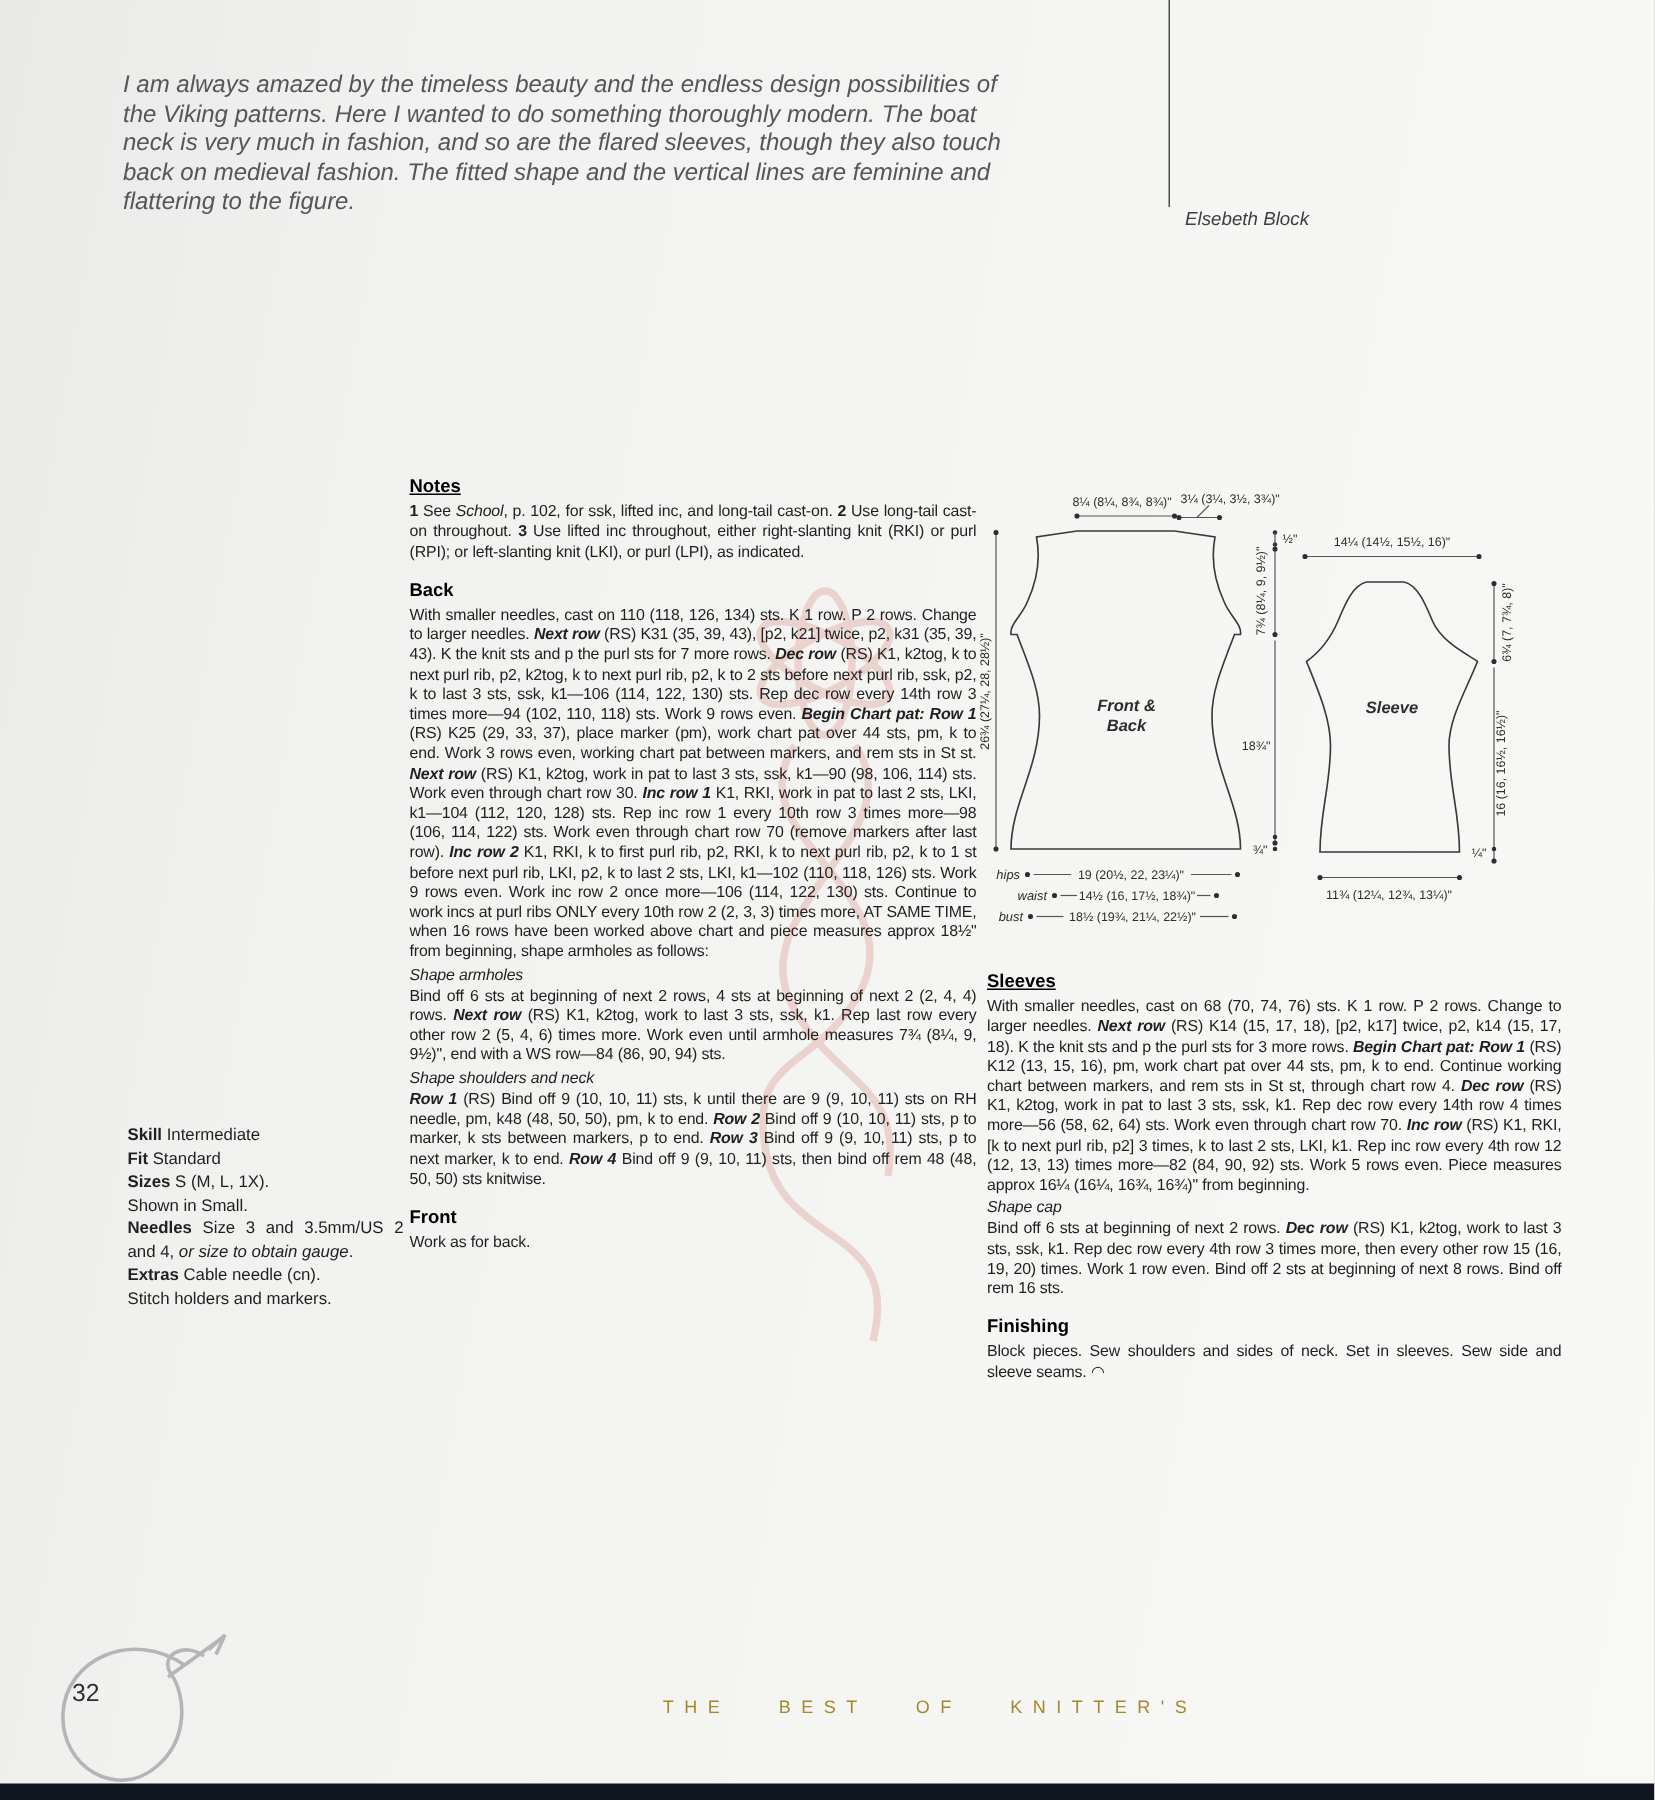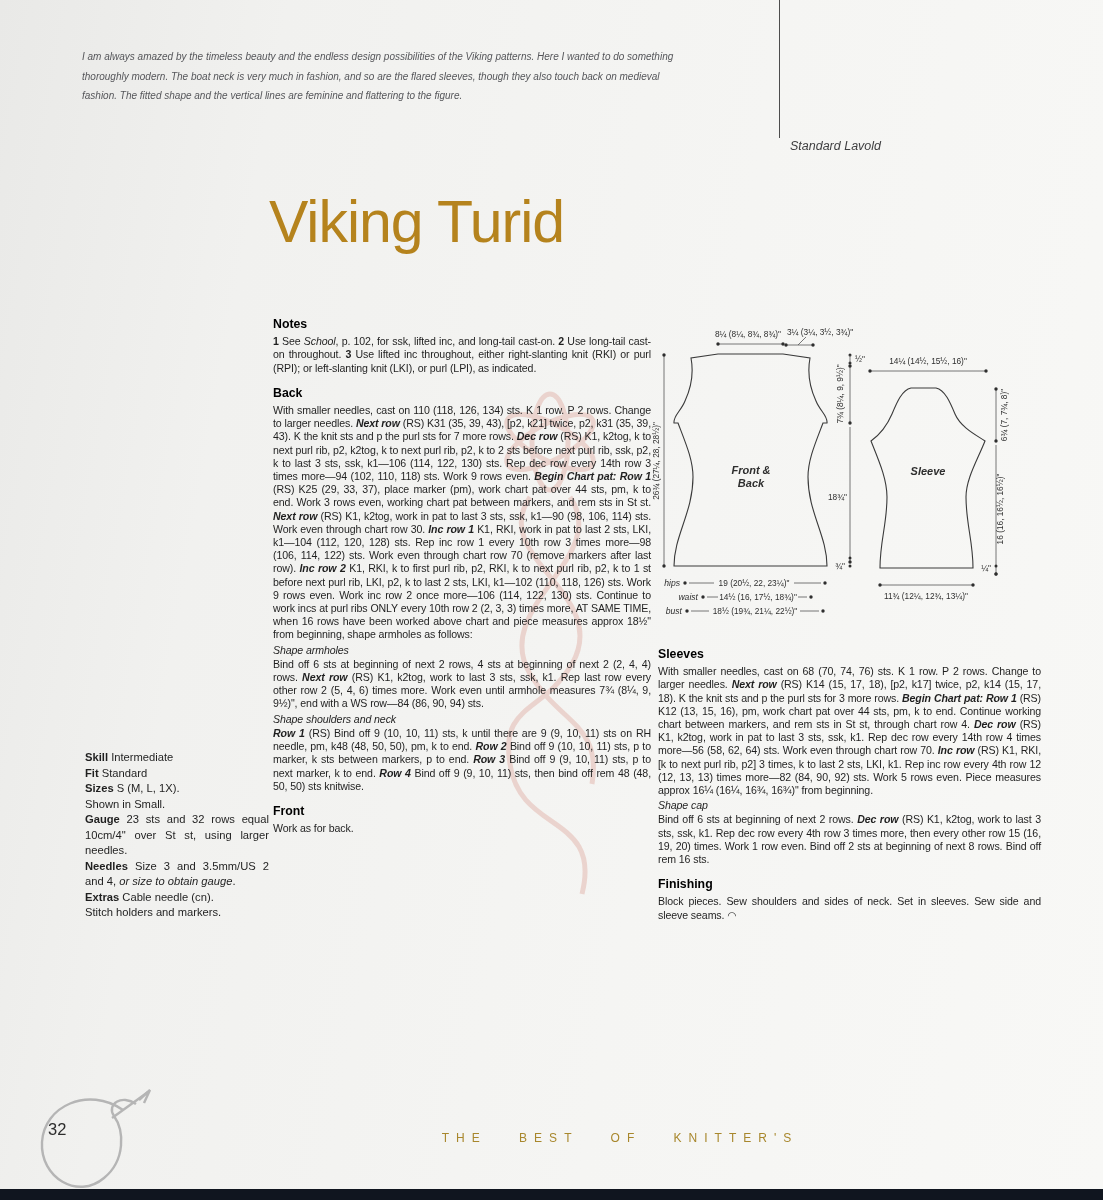--- a/index.html
+++ b/index.html
@@ -4,36 +4,36 @@
 <style>
   html,body{margin:0;padding:0;background:#d8d8d6;}
   .page{
     position:relative;width:1103px;height:1200px;margin:0 auto;overflow:hidden;
     background:linear-gradient(100deg,#e9e9e7 0%,#f1f1ef 22%,#f5f5f3 60%,#f8f8f6 100%);
     font-family:"Liberation Sans",sans-serif;color:#1f1f1f;
   }
   .top-rule{position:absolute;left:779px;top:0;width:1px;height:138px;background:#4d4d4d;}
   .byline{position:absolute;left:790px;top:139px;font-size:12.5px;font-style:italic;color:#3f3f41;}
   .intro{position:absolute;left:82px;top:47px;width:592px;margin:0;
-    font-size:10px;line-height:19.6px;font-style:italic;color:#55565a;}
+    font-size:16px;line-height:19.6px;font-style:italic;color:#55565a;}
   .title{position:absolute;left:269px;top:188px;margin:0;font-weight:400;
     font-size:59px;letter-spacing:-1px;color:#b5831d;}
   
   .watermark{position:absolute;left:430px;top:372px;z-index:0;opacity:.38;}
   
   .sidebar{position:absolute;left:85px;top:750px;width:184px;z-index:2;
     font-size:11.2px;line-height:15.5px;text-align:justify;}
   .sidebar p{margin:0;}
   
   .col{position:absolute;z-index:2;font-size:10.6px;line-height:13.2px;
     letter-spacing:-0.1px;text-align:justify;}
   .col1{left:273px;top:318px;width:378px;}
   .col2{left:658px;top:648px;width:383px;}
   .col h3{font-size:12.3px;margin:12px 0 4px 0;color:#000;letter-spacing:0;}
-  .col h3:first-child{margin-top:0;}
+  .col h3:first-child{margin-top:0;text-decoration:underline;}
   .col p{margin:0 0 1px 0;}
   .subhead{font-style:italic;margin:2px 0 1px 0 !important;}
   .seg-b{font-weight:bold;}
   .seg-i{font-style:italic;}
   .seg-bi{font-weight:bold;font-style:italic;}
   
   .schem{position:absolute;z-index:1;}
   .schem-fb{left:648px;top:324px;}
   .schem-sleeve{left:866px;top:342px;}
   .schem text{font-family:"Liberation Sans",sans-serif;font-size:8.3px;fill:#2e2e2e;}
@@ -49,42 +49,40 @@
   .magazine-title{position:absolute;left:340px;top:1131px;width:560px;text-align:center;
     font-size:12px;color:#a8872c;letter-spacing:7px;word-spacing:22px;}
   .bottom-bar{position:absolute;left:0;bottom:0;width:1103px;height:11px;background:#10151f;}
 </style>
 </head>
 <body>
 
 <div class="page">
 
   <div class="top-rule"></div>
-  <div class="byline">Standard Lavold</div>
+  <div class="byline">Elsebeth Block</div>
 
   <p class="intro">I am always amazed by the timeless beauty and the endless design possibilities of the Viking patterns.  Here I wanted to do something thoroughly modern. The boat neck is very much in fashion, and so are the flared sleeves, though they also touch back on medieval fashion. The fitted shape and the vertical lines are feminine and flattering to the figure.</p>
 
-  <h1 class="title">Viking Turid</h1>
 
   <svg class="watermark" width="240" height="540" viewBox="0 0 240 540">
     <g stroke="#dca094" stroke-width="5" fill="none">
       <ellipse cx="120" cy="70" rx="18" ry="48"></ellipse>
       <ellipse cx="120" cy="70" rx="18" ry="48" transform="rotate(62 120 70)"></ellipse>
       <ellipse cx="120" cy="70" rx="18" ry="48" transform="rotate(-62 120 70)"></ellipse>
       <path d="M100,125 C58,185 182,222 142,292 C112,342 70,332 80,392 C90,462 172,442 152,522"></path>
       <path d="M140,125 C182,185 60,235 100,302 C130,352 172,352 162,412"></path>
     </g>
   </svg>
 
   <aside class="sidebar">
     <p><span class="seg-b">Skill </span><span>Intermediate</span></p>
     <p><span class="seg-b">Fit </span><span>Standard</span></p>
     <p><span class="seg-b">Sizes </span><span>S (M, L, 1X).</span></p>
     <p><span>Shown in Small.</span></p>
-    <p><span class="seg-b">Gauge </span><span>23 sts and 32 rows equal 10cm/4" over St st, using larger needles.</span></p>
     <p><span class="seg-b">Needles </span><span>Size 3 and 3.5mm/US 2 and 4, </span><span class="seg-i">or size to obtain gauge</span><span>.</span></p>
     <p><span class="seg-b">Extras </span><span>Cable needle (cn).</span></p>
     <p><span>Stitch holders and markers.</span></p>
   </aside>
 
   <section class="col col1">
     <h3>Notes</h3>
     <p><span class="seg-b">1 </span><span>See </span><span class="seg-i">School</span><span>, p. 102, for ssk, lifted inc, and long-tail cast-on. </span><span class="seg-b">2 </span><span>Use long-tail cast-on throughout. </span><span class="seg-b">3 </span><span>Use lifted inc throughout, either right-slanting knit (RKI) or purl (RPI); or left-slanting knit (LKI), or purl (LPI), as indicated.</span></p>
 
     <h3>Back</h3>

